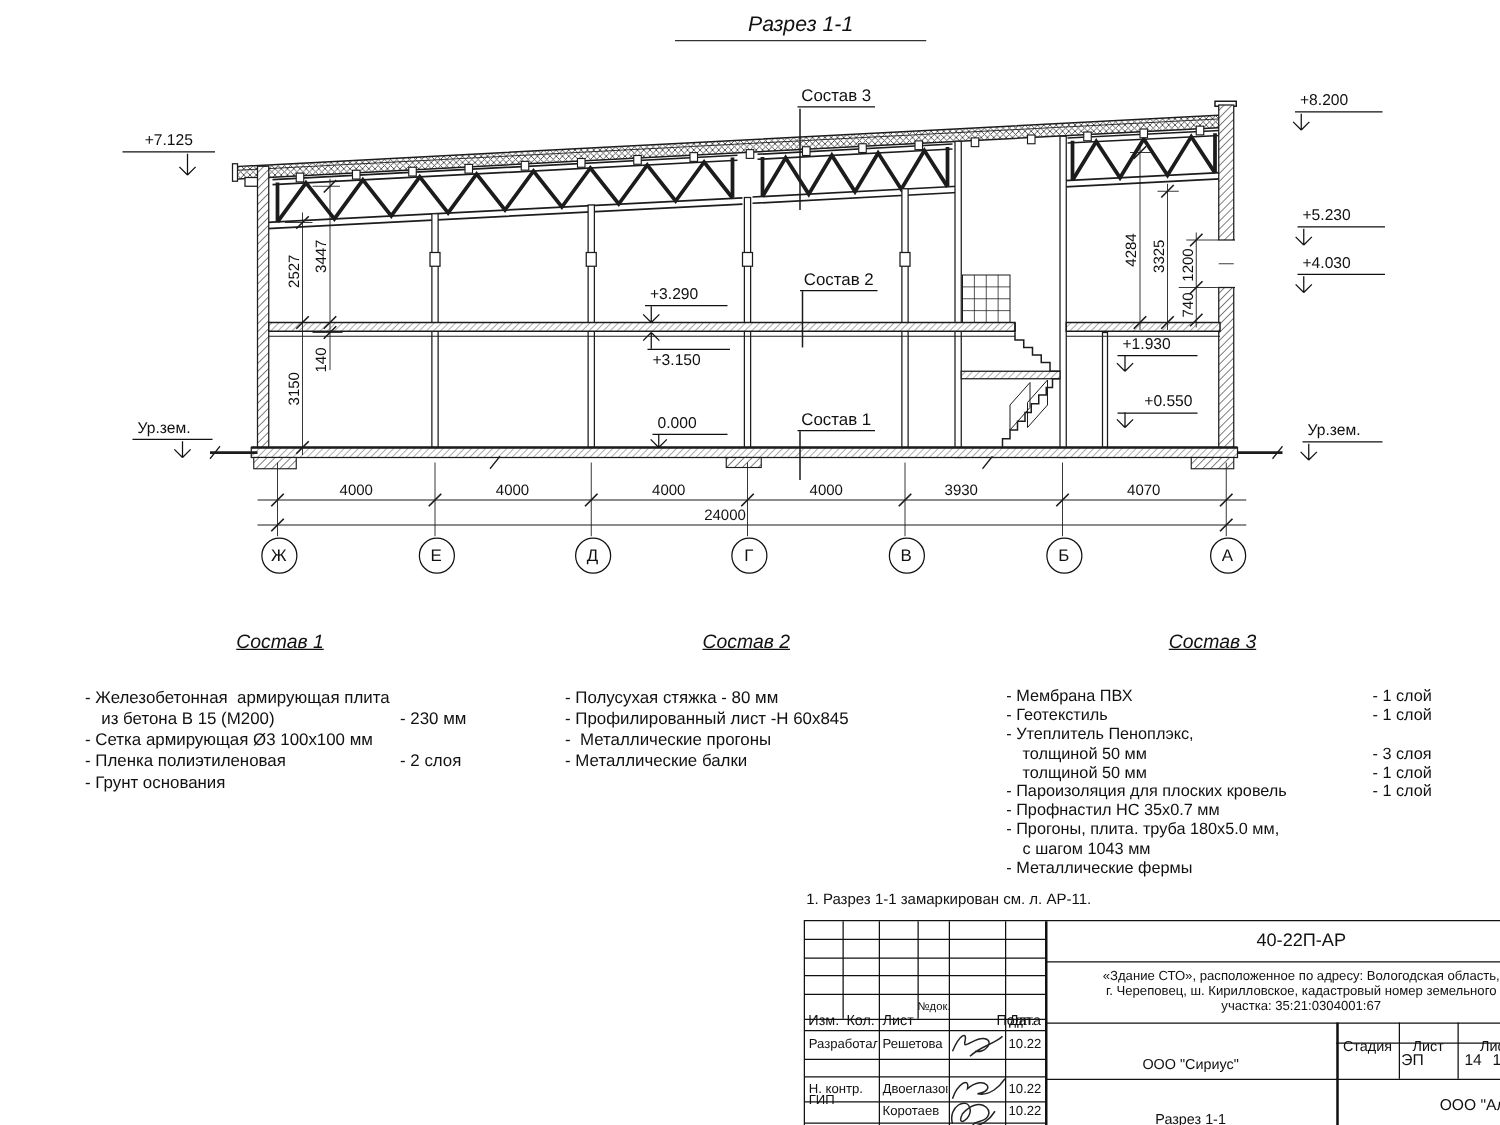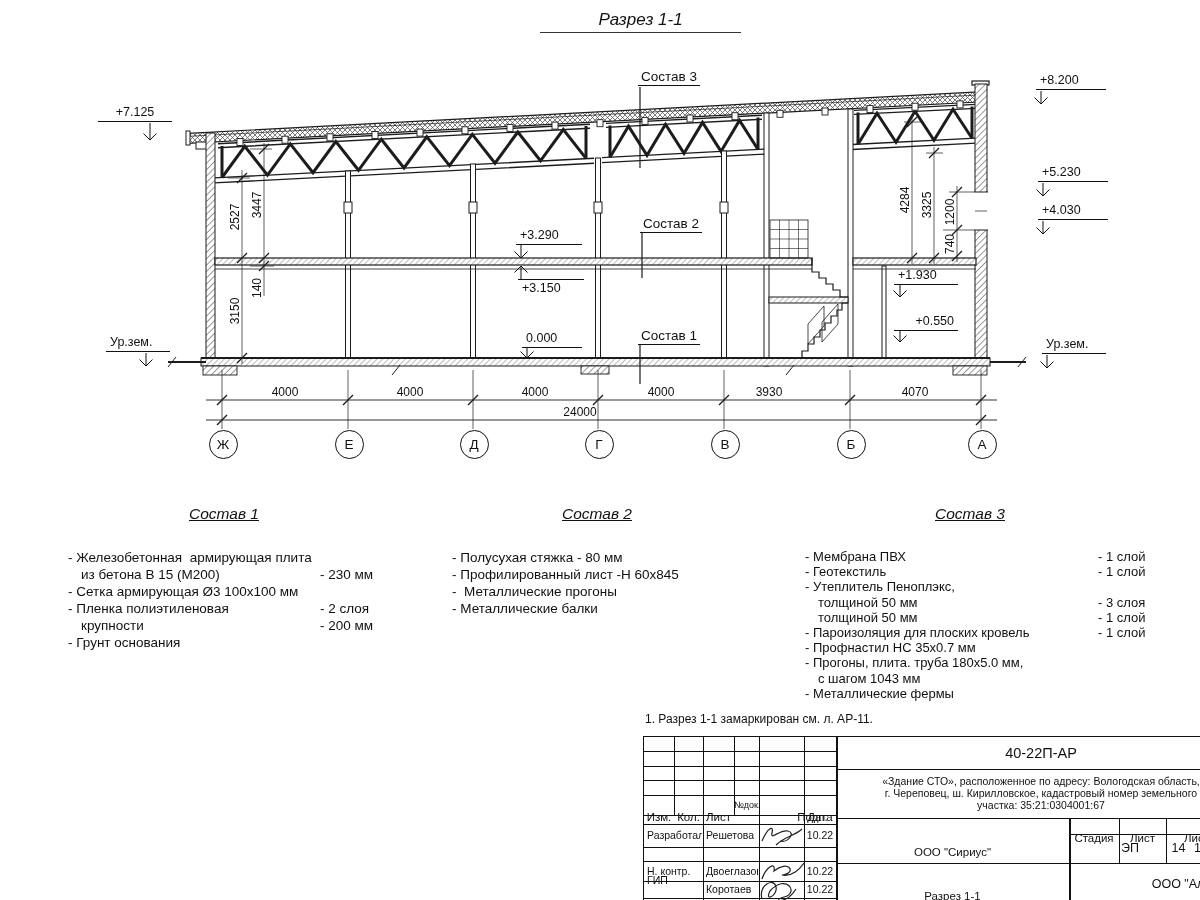--- a/index.html
+++ b/index.html
@@ -221,21 +221,20 @@
   <div class="axis" style="left:710.5px;top:429.5px;">В</div>
   <div class="axis" style="left:836.5px;top:429.5px;">Б</div>
   <div class="axis" style="left:967.5px;top:429.5px;">А</div>
 
   <div class="comp comp1" style="left:68px;top:505px;width:312px;">
     <div class="hdr">Состав 1</div>
     <div class="crow"><span>- Железобетонная  армирующая плита</span><span class="val"></span></div>
     <div class="crow ind"><span>из бетона В 15 (М200)</span><span class="val">- 230 мм</span></div>
     <div class="crow"><span>- Сетка армирующая Ø3 100х100 мм</span><span class="val"></span></div>
     <div class="crow"><span>- Пленка полиэтиленовая</span><span class="val">- 2 слоя</span></div>
-    <div class="crow ind"><span>крупности</span><span class="val">- 200 мм</span></div>
     <div class="crow"><span>- Грунт основания</span><span class="val"></span></div>
   </div>
 
   <div class="comp comp2" style="left:452px;top:505px;width:290px;">
     <div class="hdr">Состав 2</div>
     <div class="crow"><span>- Полусухая стяжка - 80 мм</span></div>
     <div class="crow"><span>- Профилированный лист -Н 60х845</span></div>
     <div class="crow"><span>-  Металлические прогоны</span></div>
     <div class="crow"><span>- Металлические балки</span></div>
   </div>

